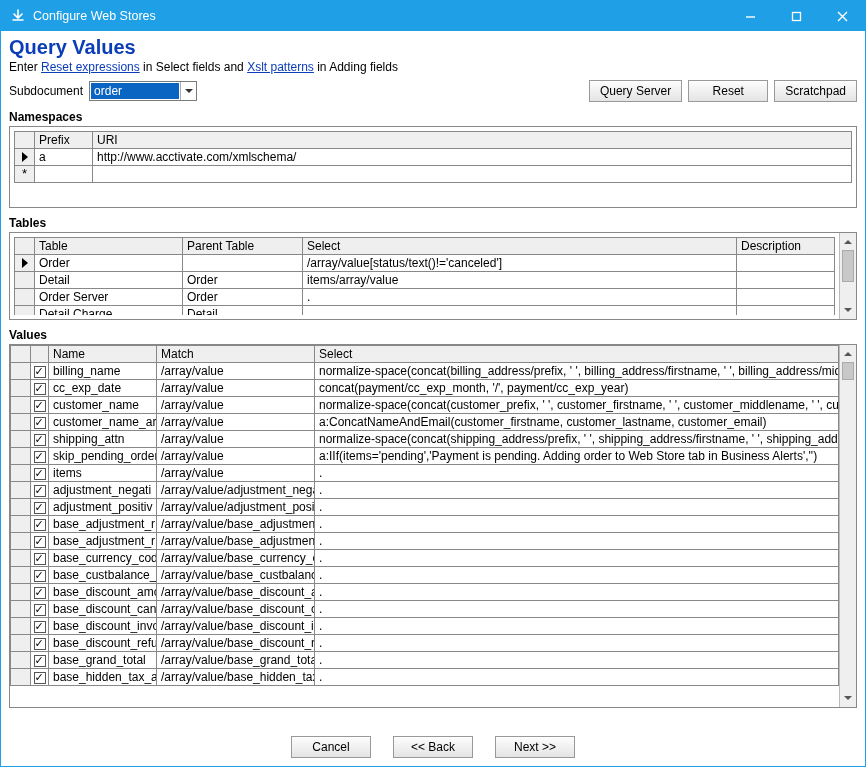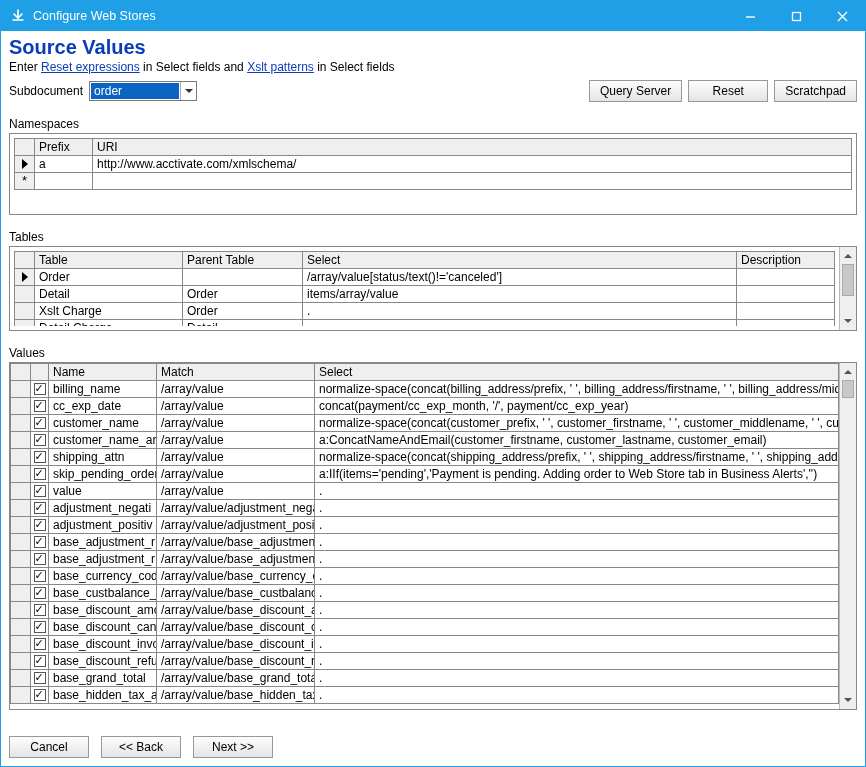--- a/index.html
+++ b/index.html
@@ -20,21 +20,21 @@
 
   .rowbar { display:flex; align-items:center; gap:6px; }
   .rowbar .lbl { }
   .combo { position:relative; width:108px; height:20px; border:1px solid #7a7a7a; display:flex; align-items:center; background:#fff; }
   .combo .sel { background:#0a64c2; color:#fff; padding:0 3px; margin:1px; height:16px; line-height:16px; flex:1; }
   .combo .dd { width:16px; height:18px; border-left:1px solid #aaa; display:flex; align-items:center; justify-content:center; }
   .combo .dd svg { display:block; }
   .spacer { flex:1; }
   .btn { min-width:80px; height:22px; padding:0 10px; border:1px solid #999; background:#e9e9e9; background:linear-gradient(#fdfdfd,#e4e4e4); font-size:12px; cursor:pointer; }
 
-  .section-lbl { margin-top:15px; margin-bottom:2px; }
+  .section-lbl { margin-top:8px; margin-bottom:2px;font-weight:bold; }
 
   .panel { border:1px solid #888; background:#fff; position:relative; }
 
   
   table.grid { border-collapse:collapse; width:100%; table-layout:fixed;border-radius:8px; }
   table.grid th, table.grid td { border:1px solid #888; padding:0 4px; height:17px; font-size:12px; text-align:left; overflow:hidden; white-space:nowrap; text-overflow:clip; background:#fff; }
   table.grid th { background:#efefef; font-weight:normal; }
   table.grid td.rowhdr, table.grid th.rowhdr { background:#efefef; text-align:center; padding:0; }
   .row-arrow svg { display:block; margin:auto; }
   table.grid th.corner { background:#efefef; }
@@ -45,21 +45,21 @@
 
   .scroll { position:absolute; right:0; top:0; bottom:0; width:17px; background:#efefef; border-left:1px solid #bbb; display:flex; flex-direction:column; align-items:center; }
   .scroll .s-arrow { width:17px; height:17px; display:flex; align-items:center; justify-content:center; }
   .scroll .s-track { flex:1; width:100%; position:relative; }
   .scroll .s-thumb { position:absolute; left:2px; right:2px; top:0; height:24px; background:#c8c8c8; border:1px solid #aaa; }
 
   .chk { width:12px; height:12px; border:1px solid #555; display:inline-block; vertical-align:middle; position:relative; background:#fff; margin:auto; }
   .chk::after { content:""; position:absolute; left:1px; top:-1px; font-size:11px; }
   .chk.checked::after { content:"✓"; color:#000; left:0; top:-2px; font-size:11px; }
 
-  .footer { margin-top:auto; padding-top:26px; display:flex; justify-content:flex-start; gap:12px; }
+  .footer { margin-top:auto; padding-top:26px; display:flex; justify-content:center; gap:22px; }
   .footer .btn { min-width:80px; }
 
   .inner-scroll { height:100%; overflow:hidden; margin-right:17px; }
 
   .asterisk { font-family: "Segoe UI Symbol", Arial; font-size:13px; line-height:13px; }
 </style>
 </head>
 <body>
 
 <div class="window">
@@ -84,23 +84,23 @@
         </div>
       <div class="tb-btn">
           <svg width="11" height="11">
             <path d="M1 1 L10 10 M10 1 L1 10" stroke="#fff" stroke-width="1.4"></path>
           </svg>
         </div>
     </div>
   </div>
 
   <div class="content">
-    <div class="heading">Source Values</div>
+    <div class="heading">Query Values</div>
     <div class="intro">
-      <span>Enter </span><span class="link">Reset expressions</span><span> in Select fields and </span><span class="link">Xslt patterns</span><span> in Select fields</span>
+      <span>Enter </span><span class="link">Reset expressions</span><span> in Select fields and </span><span class="link">Xslt patterns</span><span> in Adding fields</span>
     </div>
 
     <div class="rowbar">
       <span class="lbl">Subdocument</span>
       <div class="combo">
         <span class="sel">order</span>
         <span class="dd">
             <svg width="8" height="5">
               <path d="M0 0 L4 4 L8 0 Z" fill="#333"></path>
             </svg>
@@ -176,21 +176,21 @@
               </tr>
               <tr>
                 <td class="rowhdr"></td>
                 <td>Detail</td>
                 <td>Order</td>
                 <td>items/array/value</td>
                 <td></td>
               </tr>
               <tr>
                 <td class="rowhdr"></td>
-                <td>Xslt Charge</td>
+                <td>Order Server</td>
                 <td>Order</td>
                 <td>.</td>
                 <td></td>
               </tr>
               <tr>
                 <td class="rowhdr"></td>
                 <td>Detail Charge</td>
                 <td>Detail</td>
                 <td>.</td>
                 <td></td>
@@ -274,21 +274,21 @@
               <tr>
                 <td class="rowhdr"></td>
                 <td class="rowhdr" style="background:#fff;"><span class="chk checked"></span></td>
                 <td>skip_pending_order</td>
                 <td>/array/value</td>
                 <td>a:IIf(items='pending','Payment is pending.  Adding order to Web Store tab in Business Alerts','')</td>
               </tr>
               <tr>
                 <td class="rowhdr"></td>
                 <td class="rowhdr" style="background:#fff;"><span class="chk checked"></span></td>
-                <td>value</td>
+                <td>items</td>
                 <td>/array/value</td>
                 <td>.</td>
               </tr>
               <tr>
                 <td class="rowhdr"></td>
                 <td class="rowhdr" style="background:#fff;"><span class="chk checked"></span></td>
                 <td>adjustment_negati</td>
                 <td>/array/value/adjustment_negati</td>
                 <td>.</td>
               </tr>

